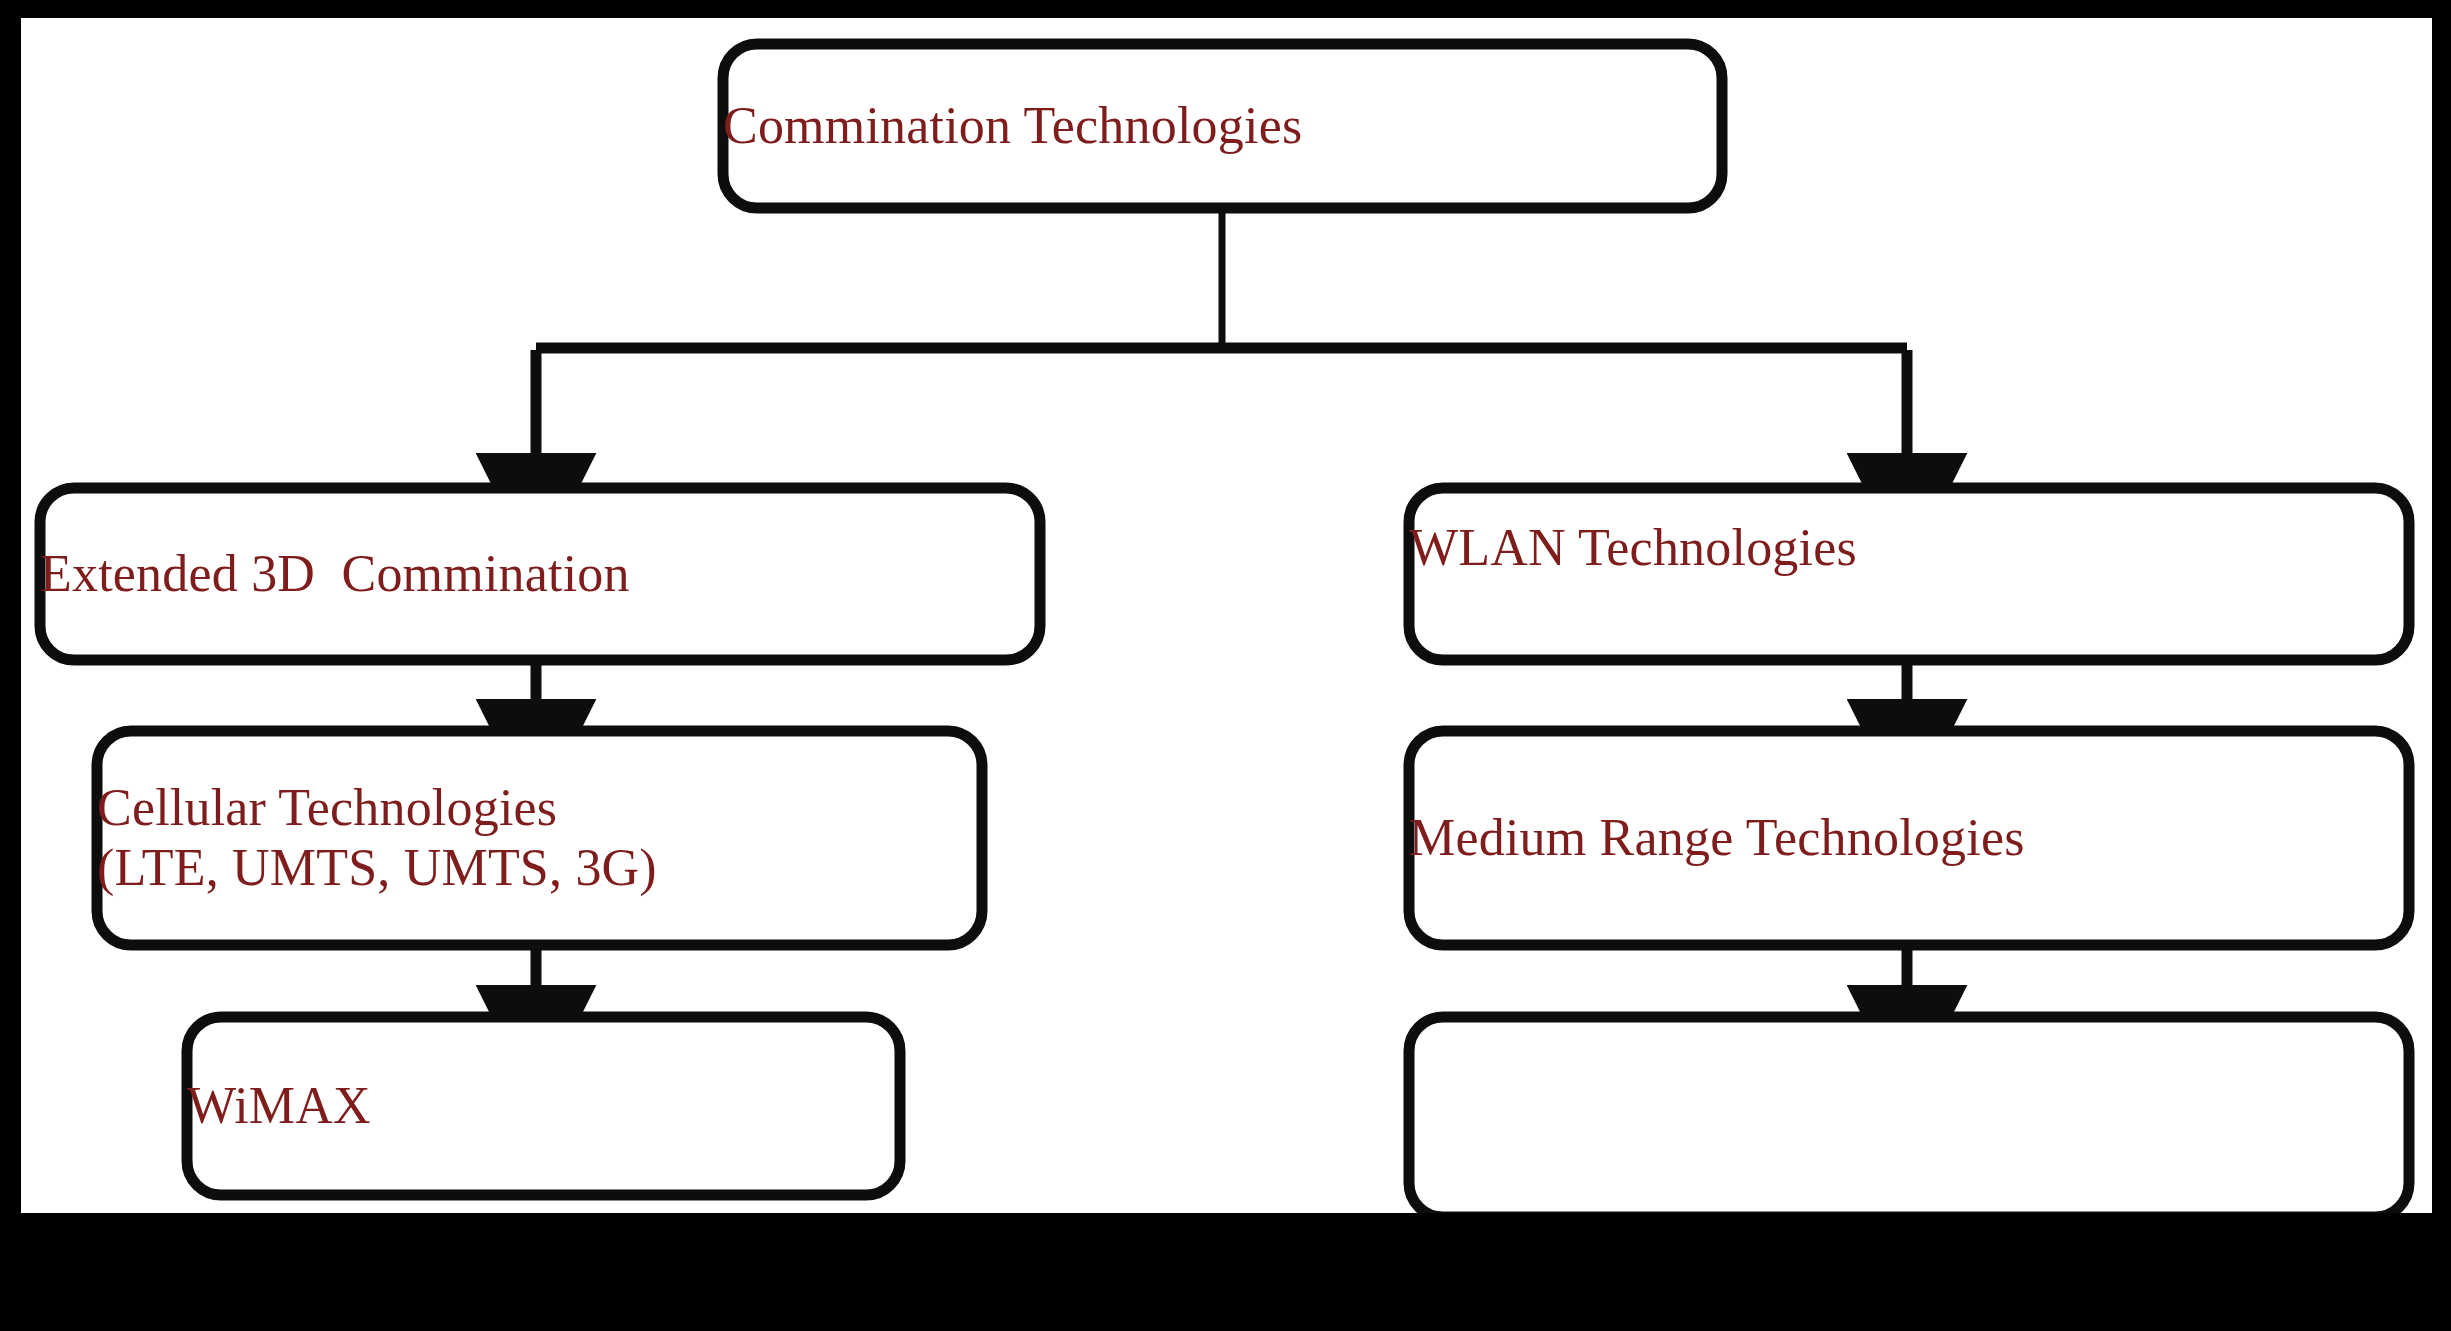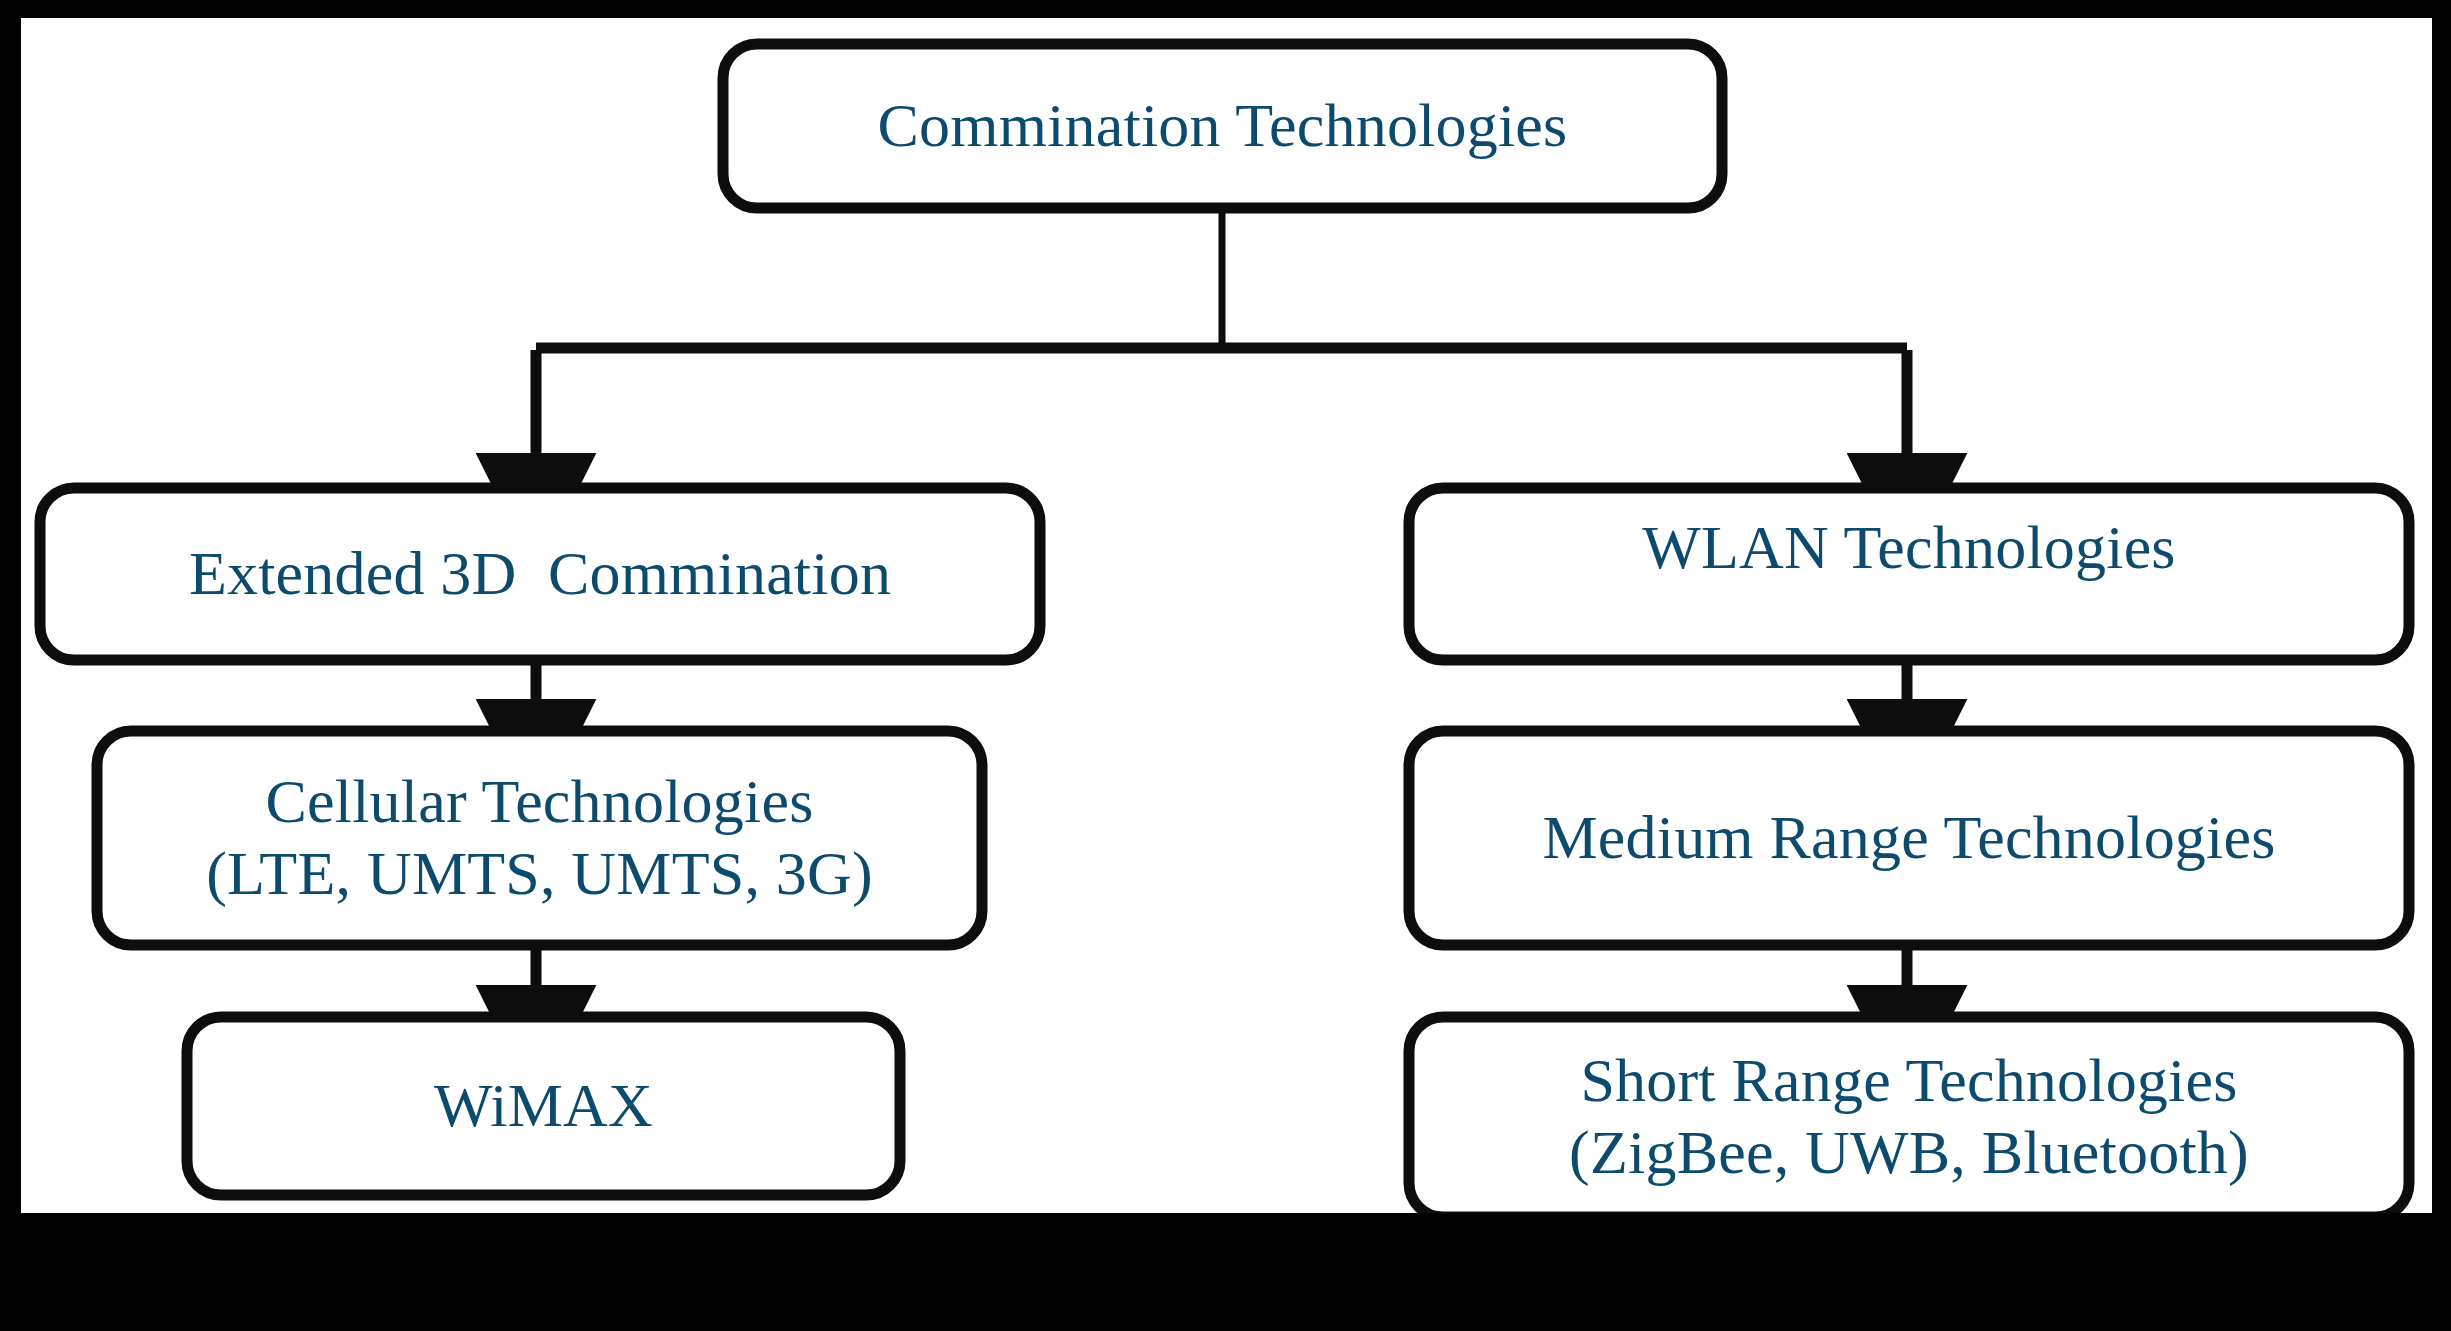--- a/index.html
+++ b/index.html
@@ -33,25 +33,25 @@
     left: 0;
     top: 0;
     width: 2411px;
     height: 1195px;
     display: block;
   }
   .node-label {
     position: absolute;
     display: flex;
     flex-direction: column;
-    align-items: center;
+    align-items: flex-start;
     justify-content: center;
     text-align: center;
-    color: #0c4a6e;
-    font-size: 62px;
+    color: #7f1d1d;
+    font-size: 52px;
     line-height: 1.16;
     letter-spacing: 0.2px;
     white-space: pre;
     pointer-events: none;
   }
   .node-label .line2 { display: block; }
 </style>
 </head>
 <body>
 
@@ -127,19 +127,15 @@
     </div>
 
     <div class="node-label" style="left:1388px; top:444px; width:1000px; height:172px;">
       <span>WLAN Technologies</span>
     </div>
 
     <div class="node-label" style="left:1388px; top:713px; width:1000px; height:214px;">
       <span>Medium Range Technologies</span>
     </div>
 
-    <div class="node-label" style="left:1388px; top:999px; width:1000px; height:200px;">
-      <span>Short Range Technologies</span>
-      <span class="line2">(ZigBee, UWB, Bluetooth)</span>
-    </div>
 
   </div>
 </div>
 
 </body></html>

